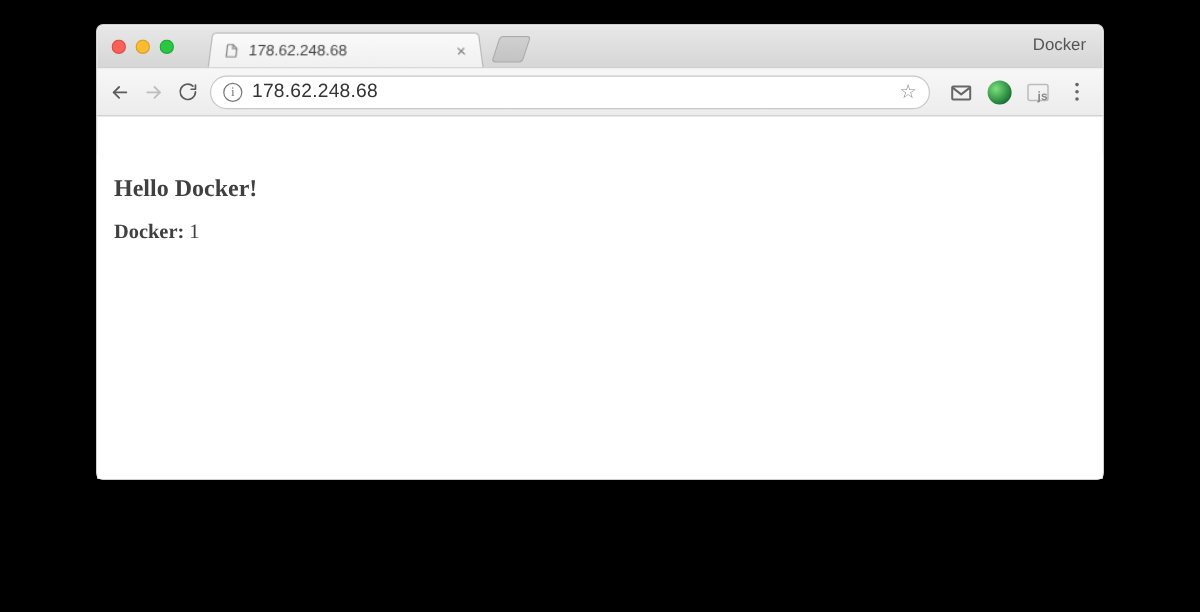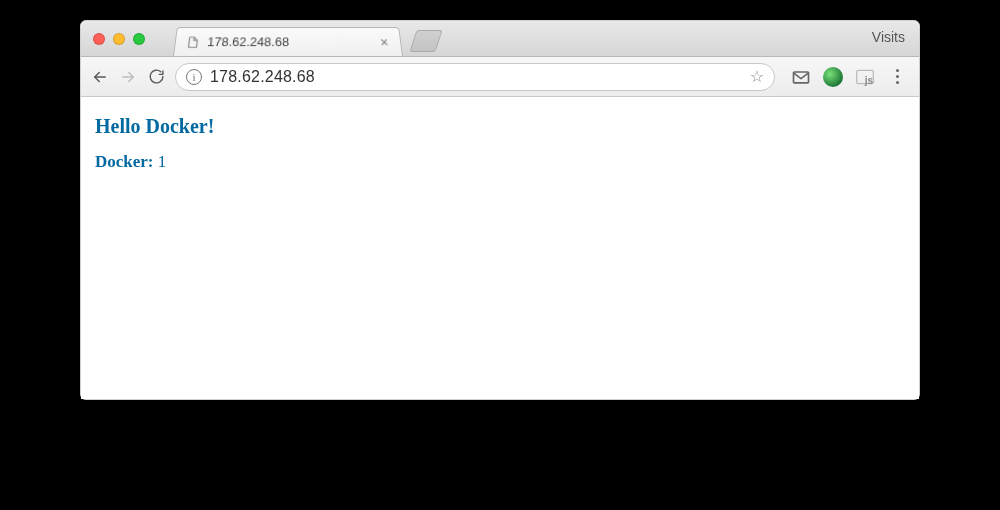--- a/index.html
+++ b/index.html
@@ -168,22 +168,23 @@
     position: relative;
   }
   .m-dots { display:flex; flex-direction:column; gap:3px; }
   .m-dots span { width:3px; height:3px; background:#666; border-radius:50%; display:block; }
   
   .content {
     flex: 1;
     background: #fff;
     padding: 14px 14px;
     font-family: "Times New Roman", Times, serif;
-    color: #0369a1;
+    color: #404040;
     overflow: auto;
+    margin-top: 31px;
   }
   .content h3 {
     margin: 4px 0 14px 0;
     font-size: 20px;
     font-weight: bold;
   }
   .content p {
     margin: 0;
     font-size: 17px;
   }
@@ -205,21 +206,21 @@
       <span class="favicon">
         <svg viewBox="0 0 24 24" width="14" height="14" fill="none" stroke="currentColor" stroke-width="2">
           <path d="M14 3v6h6"></path>
             <path d="M14 3H7a1 1 0 0 0-1 1v16a1 1 0 0 0 1 1h12a1 1 0 0 0 1-1V9z"></path>
         </svg>
       </span>
       <span class="title">178.62.248.68</span>
       <span class="close">×</span>
     </div>
     <div class="newtab"></div>
-    <div class="profile">Visits</div>
+    <div class="profile">Docker</div>
   </div>
 
   <div class="toolbar">
     <div class="nav-ico">
       <svg viewBox="0 0 24 24" width="18" height="18" fill="none" stroke="currentColor" stroke-width="2" stroke-linecap="round" stroke-linejoin="round">
           <path d="M19 12H5"></path>
           <path d="M11 18l-6-6 6-6"></path>
         </svg>
     </div>
     <div class="nav-ico disabled">

